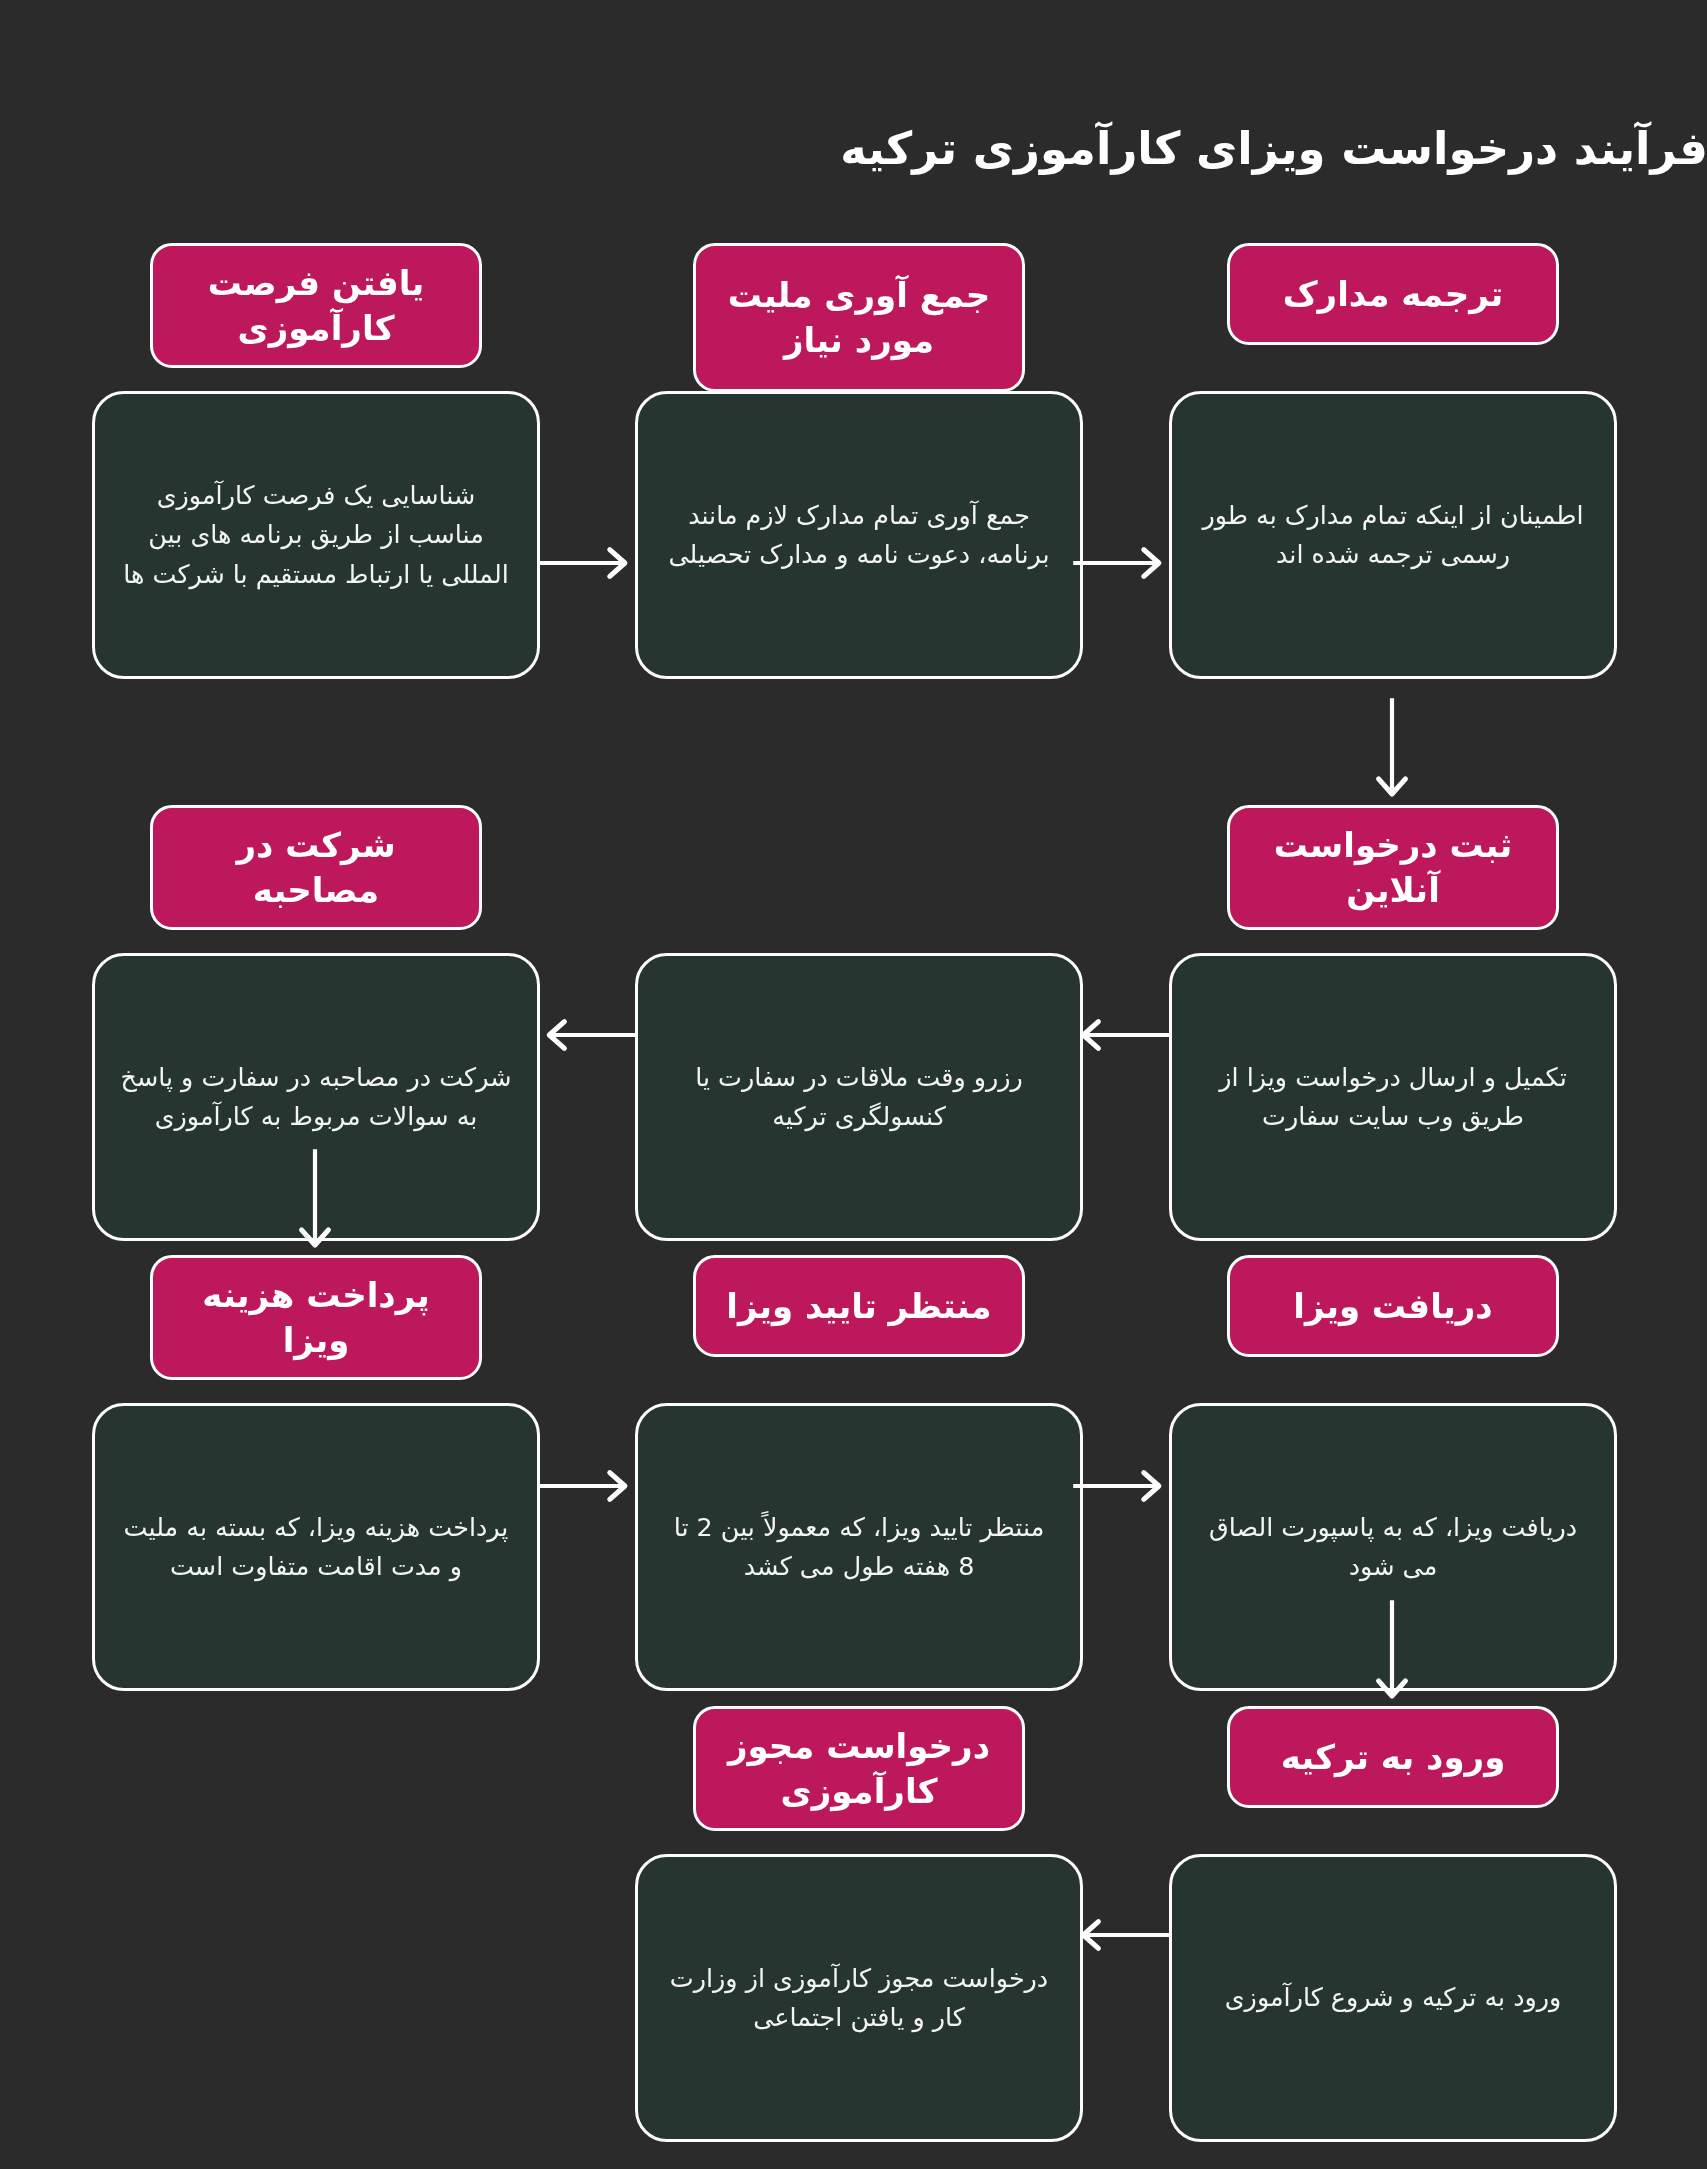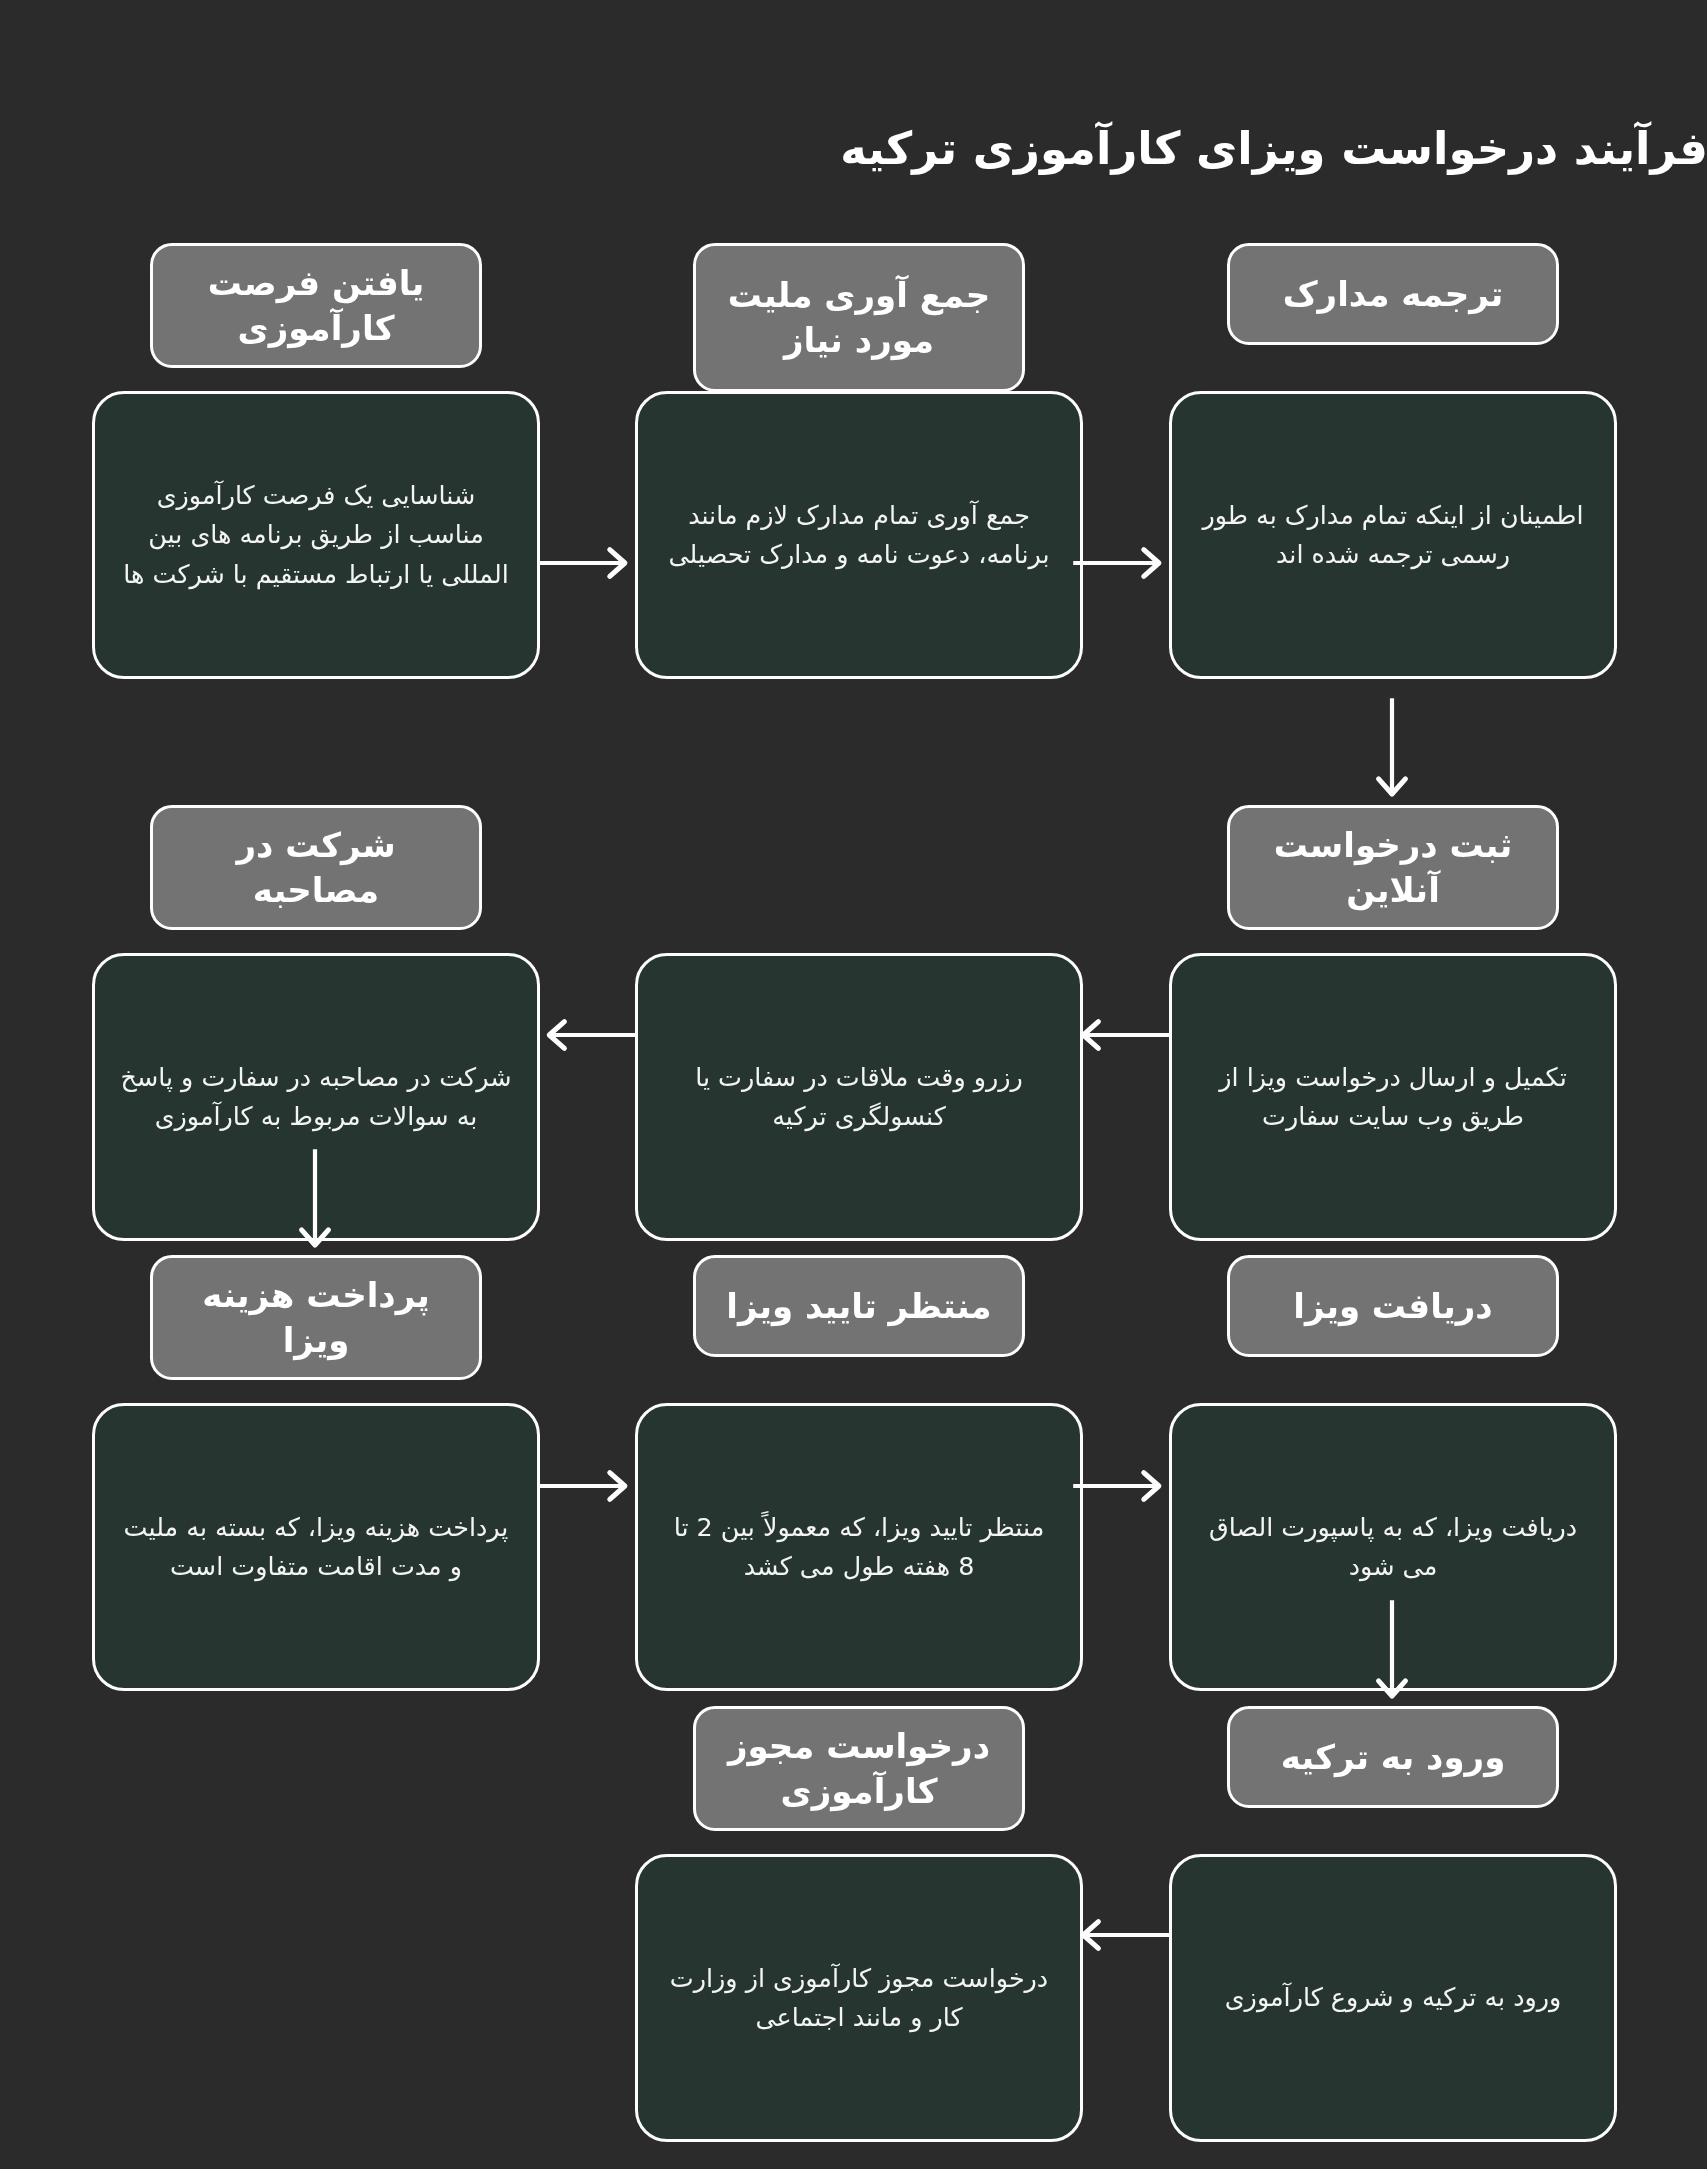--- a/index.html
+++ b/index.html
@@ -67,21 +67,21 @@
     direction: rtl;
   }
 
   .node-header {
     position: absolute;
     left: 58px;
     top: 0px;
     width: 332px;
     min-height: 102px;
     box-sizing: border-box;
-    background: #737373;
+    background: #be185d;
     border: 3.4px solid #fdfdfd;
     border-radius: 22px;
     display: flex;
     align-items: center;
     justify-content: center;
     padding: 15.3px 18.6px;
     z-index: 3;
   }
 
   .node-header-text {
@@ -183,21 +183,21 @@
     <div class="node-body">
       <div class="node-body-text">دریافت ویزا، که به پاسپورت الصاق می شود</div>
     </div>
     <div class="node-header">
       <div class="node-header-text">دریافت ویزا</div>
     </div>
   </div>
 
   <div class="node two-line" style="left:635px; top:1706px;">
     <div class="node-body">
-      <div class="node-body-text">درخواست مجوز کارآموزی از وزارت کار و مانند اجتماعی</div>
+      <div class="node-body-text">درخواست مجوز کارآموزی از وزارت کار و یافتن اجتماعی</div>
     </div>
     <div class="node-header">
       <div class="node-header-text">درخواست مجوز کارآموزی</div>
     </div>
   </div>
 
   <div class="node" style="left:1169px; top:1706px;">
     <div class="node-body">
       <div class="node-body-text">ورود به ترکیه و شروع کارآموزی</div>
     </div>

